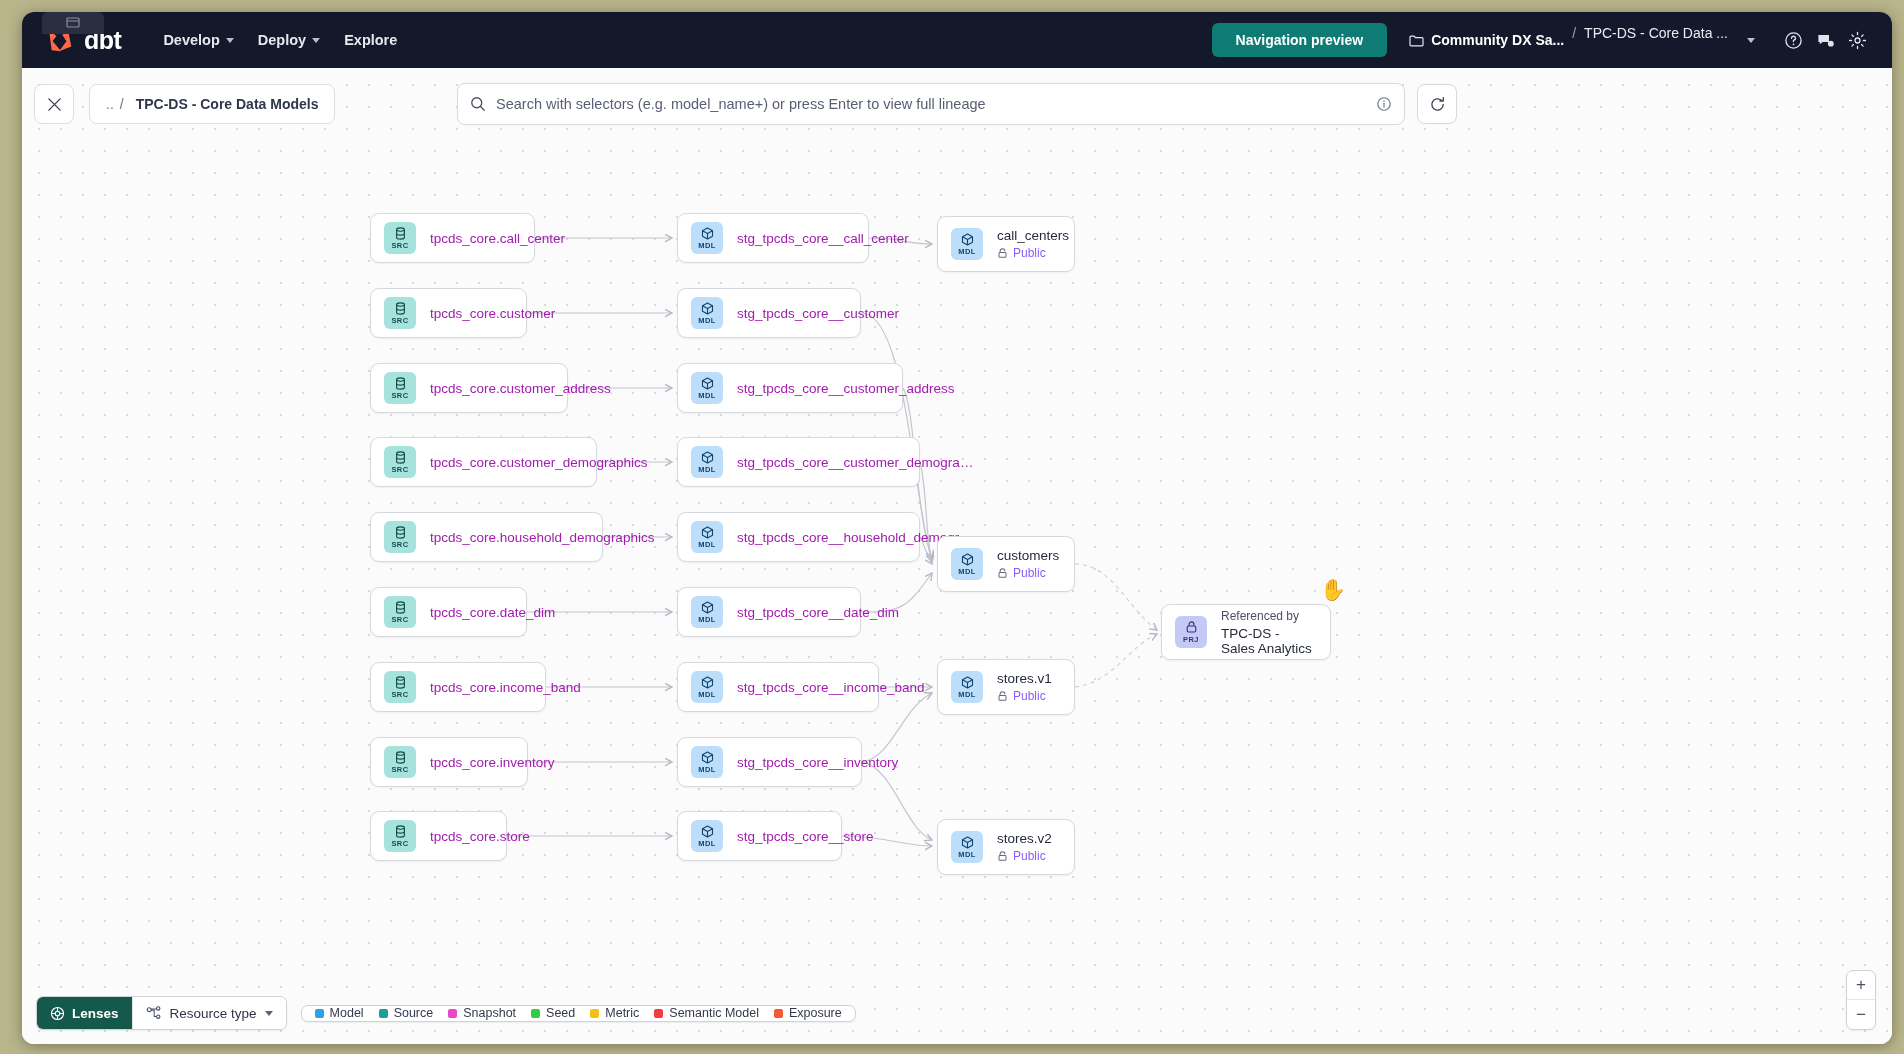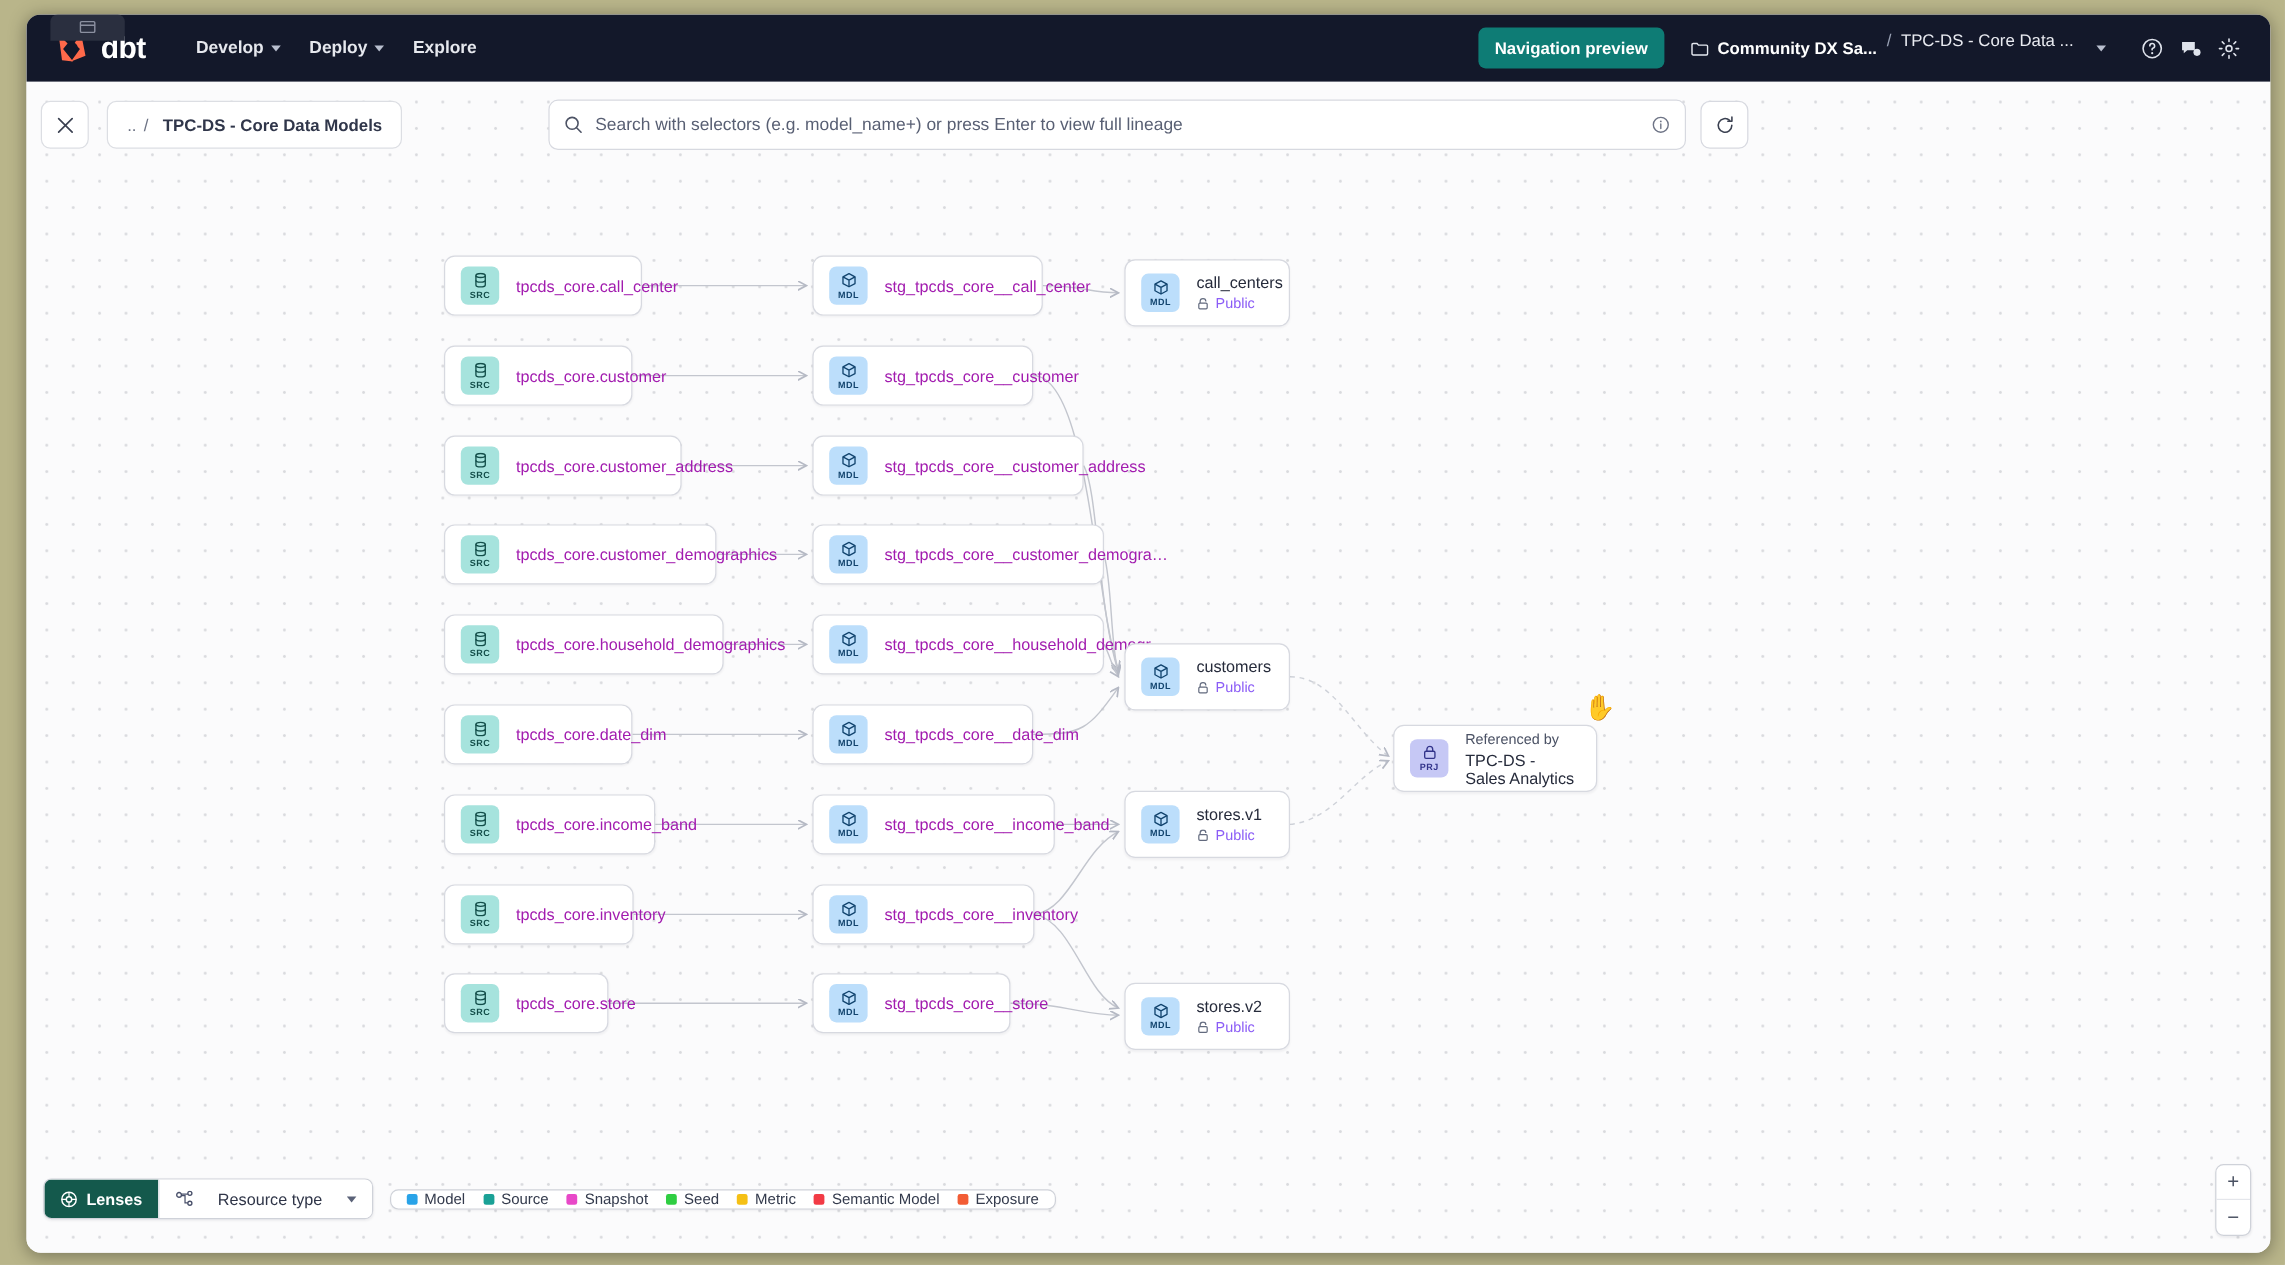--- a/index.html
+++ b/index.html
@@ -35,21 +35,21 @@
     padding: 8px 12px; display: flex; align-items: center; gap: 6px;
     border-radius: 5px; cursor: pointer;
   }
   .chev {
     width: 0; height: 0; border-left: 4px solid transparent;
     border-right: 4px solid transparent; border-top: 5px solid #b9bfcf;
   }
   .nav-spacer { flex: 1; }
   .navpreview {
     background: #0e7c75; color: #fff; font-size: 14px; font-weight: 600;
-    padding: 9px 14px; border-radius: 6px; cursor: pointer; white-space: nowrap;
+    padding: 9px 24px; border-radius: 6px; cursor: pointer; white-space: nowrap;
   }
   .crumbs {
     display: flex; gap: 8px;
     color: #fff; font-size: 14px; margin-left: 22px; white-space: nowrap;
   }
   .crumb-proj { font-weight: 700; display: flex; align-items: center; gap: 7px; cursor: pointer; }
   .crumb-sep { color: #9aa2b5; }
   .crumb-env { font-weight: 400; color: #e9ebf1; cursor: pointer; }
   .icon-btn-dark {
     width: 30px; height: 30px; display: flex; align-items: center; justify-content: center;
@@ -125,34 +125,34 @@
   .badge svg { margin-bottom: 2px; }
   .node-label { font-size: 13.5px; color: #a21caf; white-space: nowrap; }
   .node-stack { display: flex; flex-direction: column; gap: 3px; }
   .node-sub {
     font-size: 12px; color: #8b5cf6; display: flex; align-items: center; gap: 5px;
   }
   .node-title2 { font-size: 13.5px; color: #262b3b; }
 
   
   .bottombar {
-    position: absolute; left: 14px; bottom: 28px;
+    position: absolute; left: 14px; bottom: 14px;
     display: flex; align-items: center; gap: 14px; z-index: 30;
   }
   .lens-group {
     display: flex; align-items: stretch; height: 34px;
     border-radius: 7px; overflow: hidden; border: 1px solid #cfd2d9; background: #fff;
     box-shadow: 0 1px 2px rgba(16,24,40,.06);
   }
   .lens-btn {
     background: #14594c; color: #fff; display: flex; align-items: center; gap: 7px;
     padding: 0 13px; font-size: 13.5px; font-weight: 600; cursor: pointer;
   }
   .res-btn {
-    background: #fff; color: #2f3548; display: flex; align-items: center; gap: 20px;
+    background: #fff; color: #2f3548; display: flex; align-items: center; gap: 8px;
     padding: 0 13px; font-size: 13.5px; cursor: pointer; border-left: 1px solid #e2e4ea;
   }
   .legend {
     height: 17px; background: #fff; border: 1px solid #cfd2d9; border-radius: 7px;
     display: flex; align-items: center; gap: 15px; padding: 0 13px;
     box-shadow: 0 1px 2px rgba(16,24,40,.06);
   }
   .legend-item { display: flex; align-items: center; gap: 6px; font-size: 12.5px; color: #333a4c; }
   .swatch { width: 9px; height: 9px; border-radius: 2px; flex: none; }
   .zoomctl {

